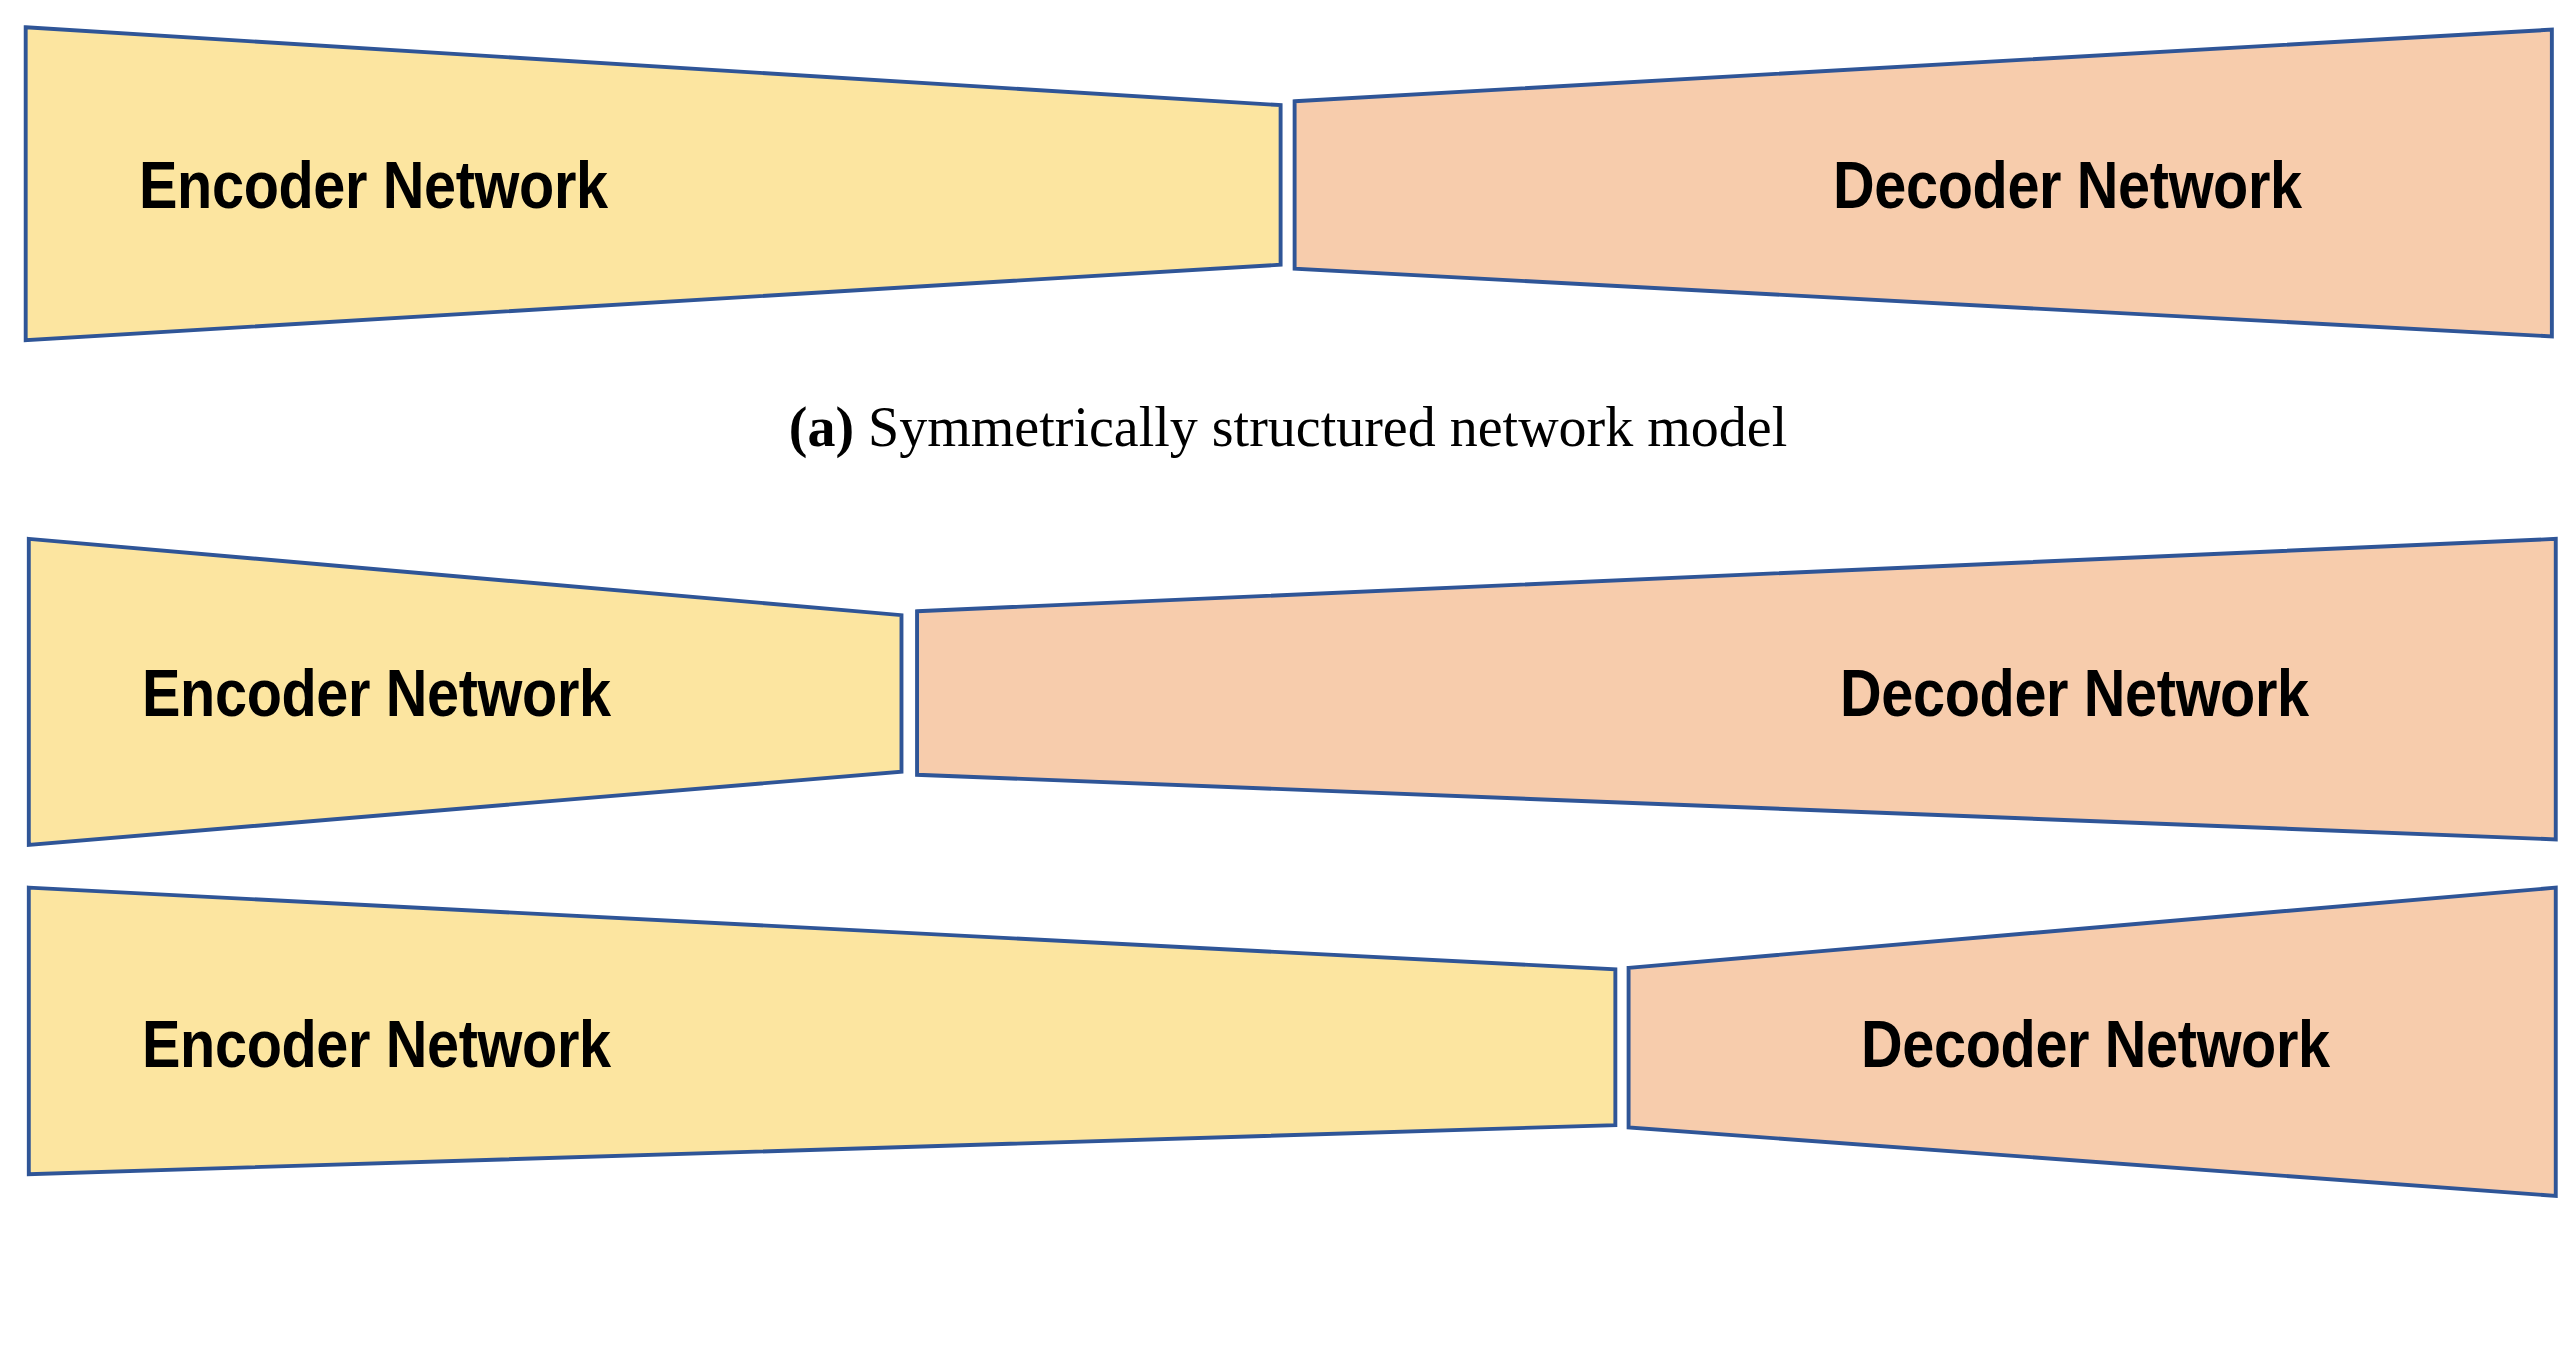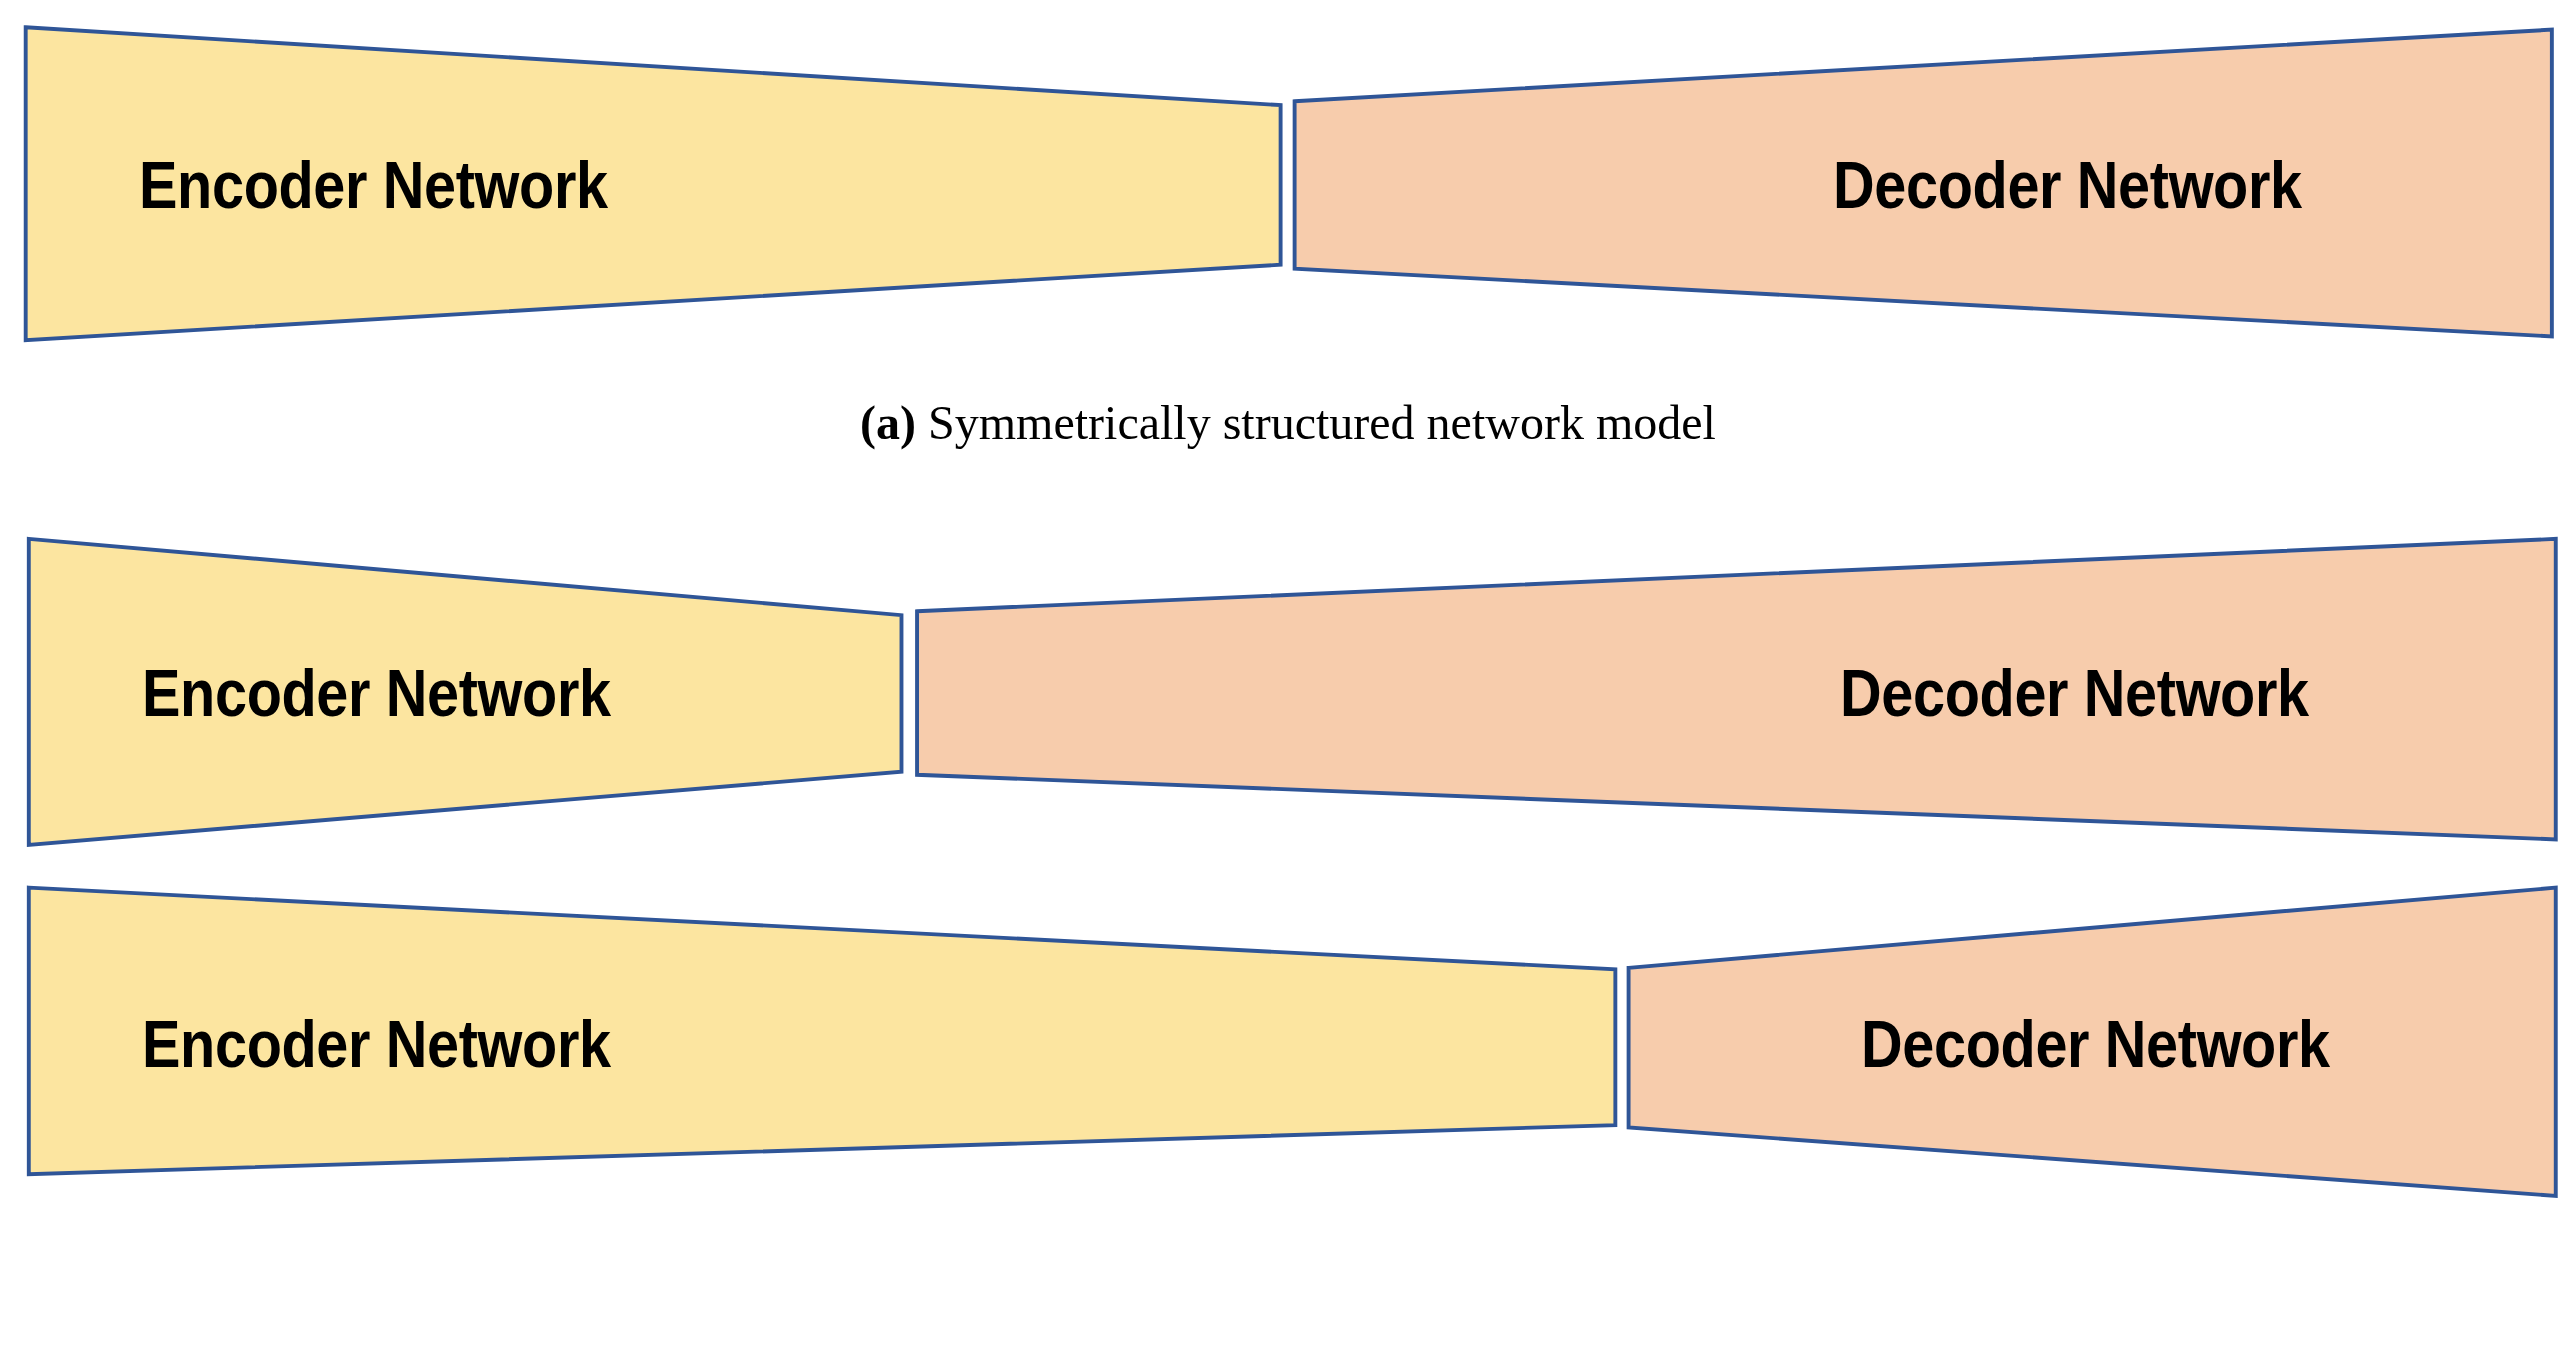--- a/index.html
+++ b/index.html
@@ -60,21 +60,21 @@
     transform-origin: left center;
     pointer-events: none;
   }
 
   .caption {
     position: absolute;
     left: 0;
     width: 2576px;
     text-align: center;
     font-family: "Liberation Serif", serif;
-    font-size: 48px;
+    font-size: 56px;
     color: #000000;
     white-space: nowrap;
   }
   .caption .marker {
     font-weight: bold;
   }
 
   #caption-a { top: 395px; }
 </style>
 </head>

